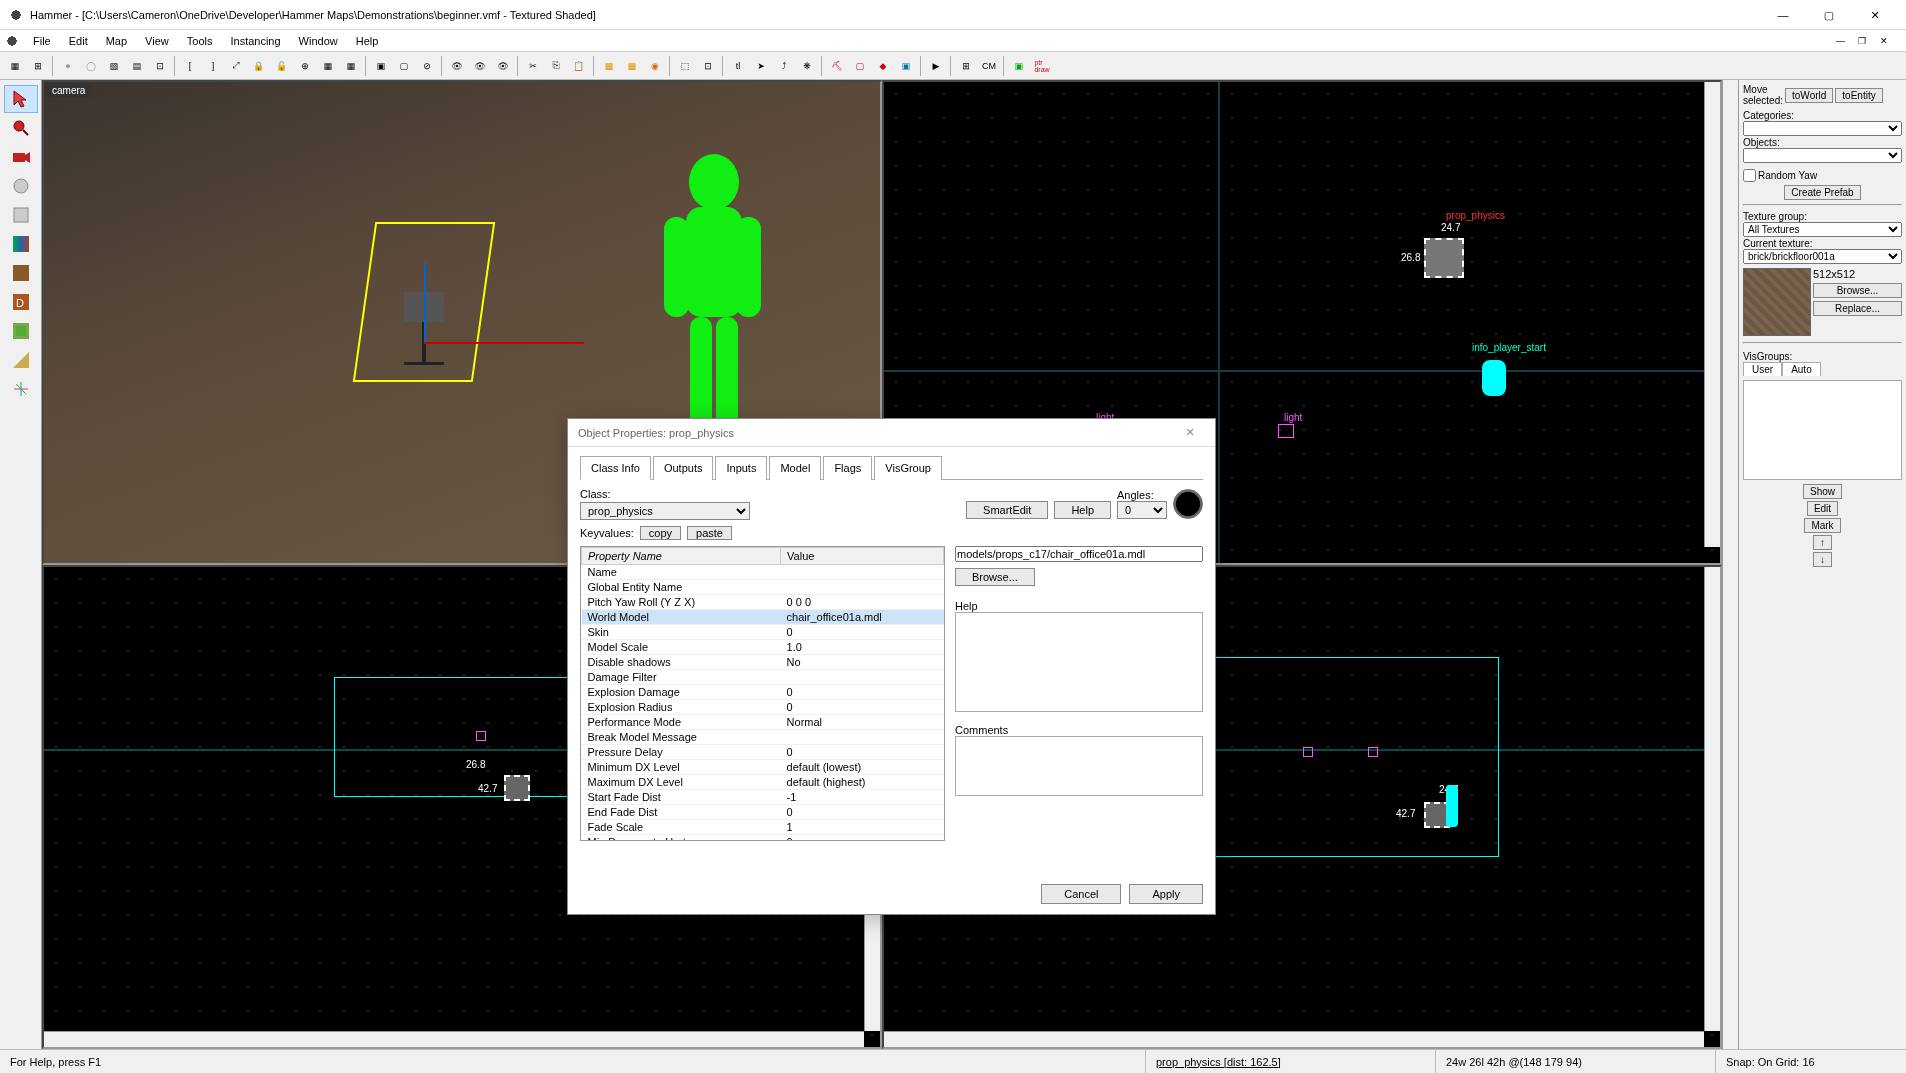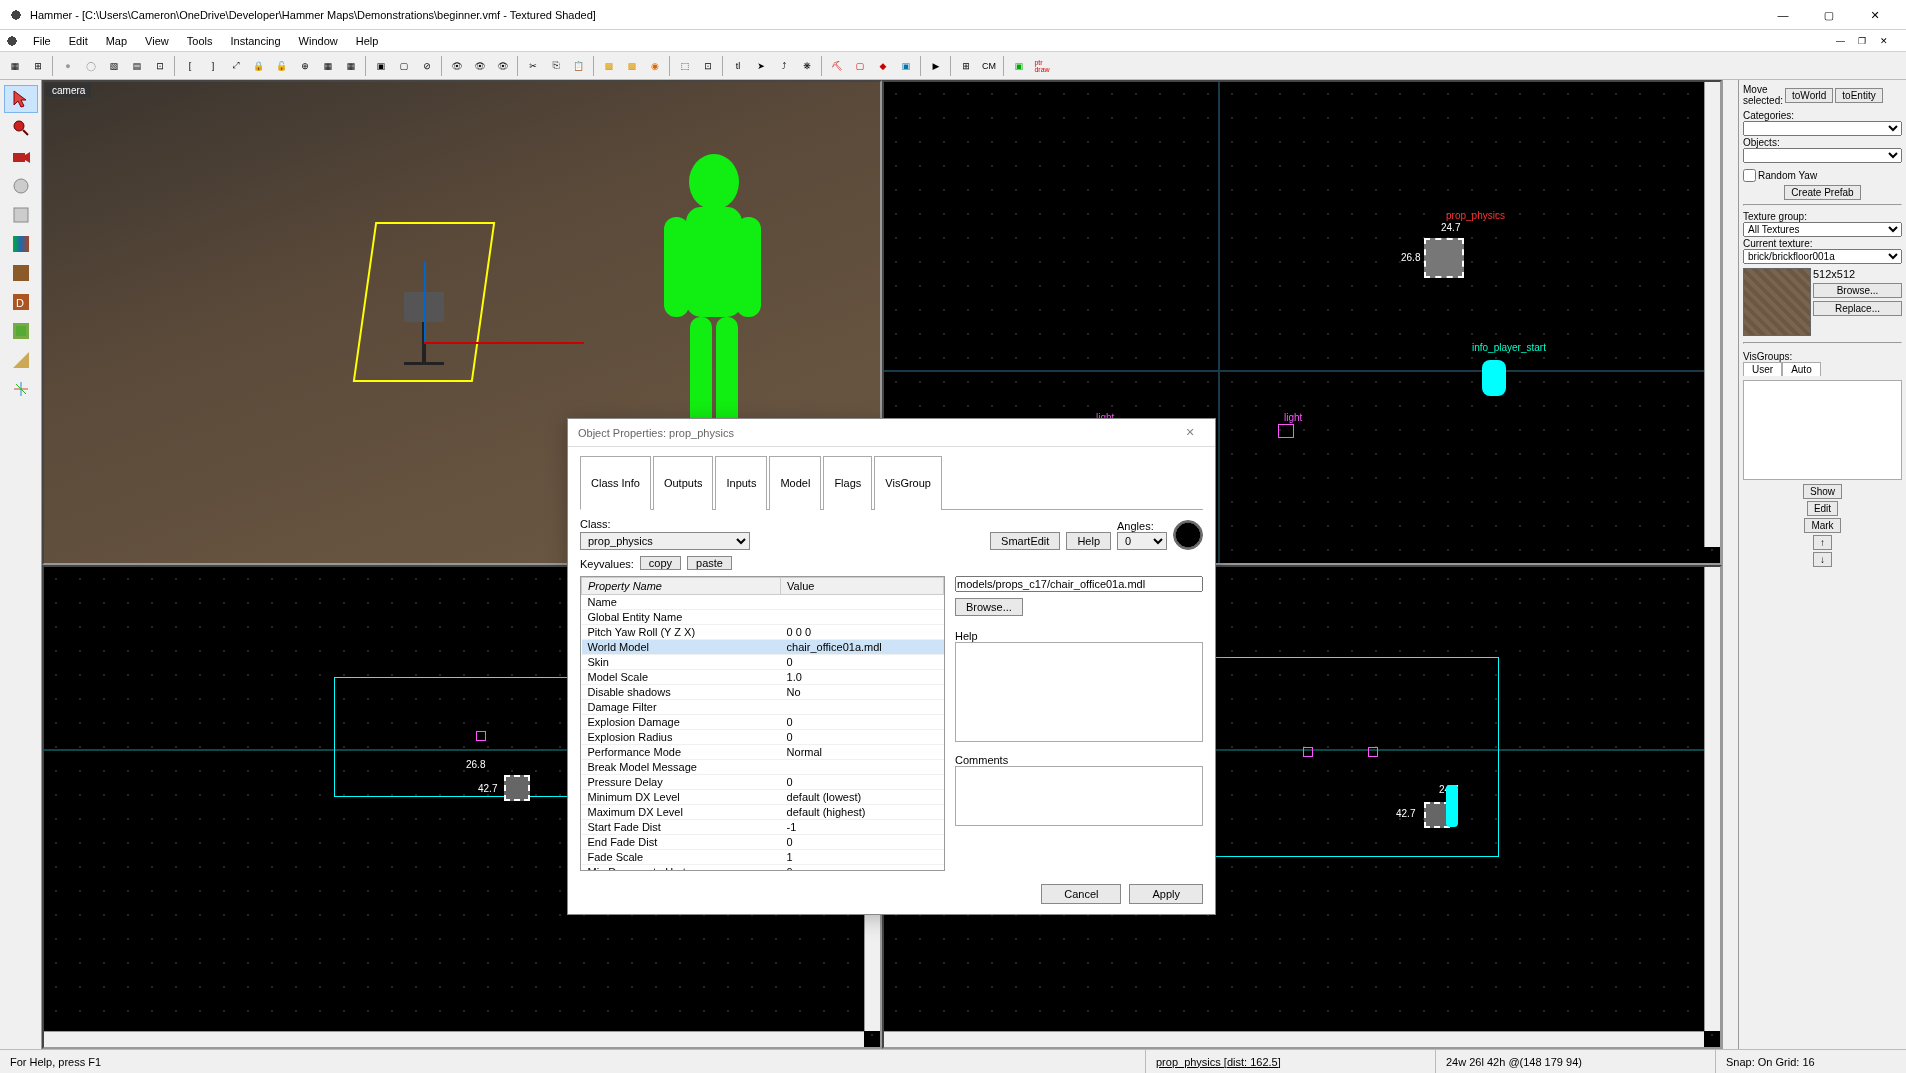--- a/index.html
+++ b/index.html
@@ -52,26 +52,26 @@
 
 .statusbar { position:absolute; bottom:0; left:0; right:0; height:24px; background:#f0f0f0; border-top:1px solid #bbb; display:flex; align-items:center; }
 .statusbar .cell { padding:0 10px; border-right:1px solid #bbb; height:100%; display:flex; align-items:center; }
 
 
 .dialog { position:absolute; left:567px; top:418px; width:649px; height:497px; background:#fff; border:1px solid #888; box-shadow:0 4px 20px rgba(0,0,0,0.25); z-index:10; }
 .dialog-title { height:28px; display:flex; align-items:center; padding:0 10px; font-size:12px; color:#666; border-bottom:1px solid #ddd;}
 .dialog-title .x { margin-left:auto; width:30px; text-align:center; cursor:pointer; color:#888;}
 .dialog-body { padding:8px 12px; }
 .tabs { display:flex; border-bottom:1px solid #aaa; margin-bottom:8px; }
-.tabs span { padding:20px 10px; border:1px solid #aaa; border-bottom:none; background:#fff; margin-right:2px; cursor:pointer; position:relative; top:1px; font-size:11px;}
+.tabs span { padding:5px 10px; border:1px solid #aaa; border-bottom:none; background:#fff; margin-right:2px; cursor:pointer; position:relative; top:1px; font-size:11px;}
 .tabs span.active { background:#fff; border-bottom:1px solid #fff; }
 
-.dlg-row { display:flex; align-items:flex-end; gap:6px; margin-bottom:6px; }
+.dlg-row { display:flex; align-items:center; gap:6px; margin-bottom:6px; }
 .dlg-row select, .dlg-row input[type=text] { border:1px solid #888; padding:1px 3px; font-size:11px; }
-.dlg-btn { border:1px solid #888; background:#e9e9e9; padding:2px 10px; cursor:pointer; font-size:11px;}
+.dlg-btn { border:1px solid #888; background:#e9e9e9; padding:2px 16px; cursor:pointer; font-size:11px;}
 
 .kv-grid { display:flex; gap:10px; }
 .kv-table-wrap { width:365px; height:295px; border:1px solid #999; overflow-y:scroll; background:#fff;}
 .kv-table { width:100%; border-collapse:collapse; }
 .kv-table th { text-align:left; padding:2px 6px; background:#f0f0f0; border:1px solid #ccc; font-weight:normal; position:sticky; top:0;}
 .kv-table td { padding:1px 6px; border-bottom:1px solid #f0f0f0;margin-top:12px; }
 .kv-table tr.sel td { background:#cde3f8; }
 .kv-right { flex:1; }
 .kv-right textarea { width:100%; border:1px solid #aaa; font-size:11px; resize:none; }
 

